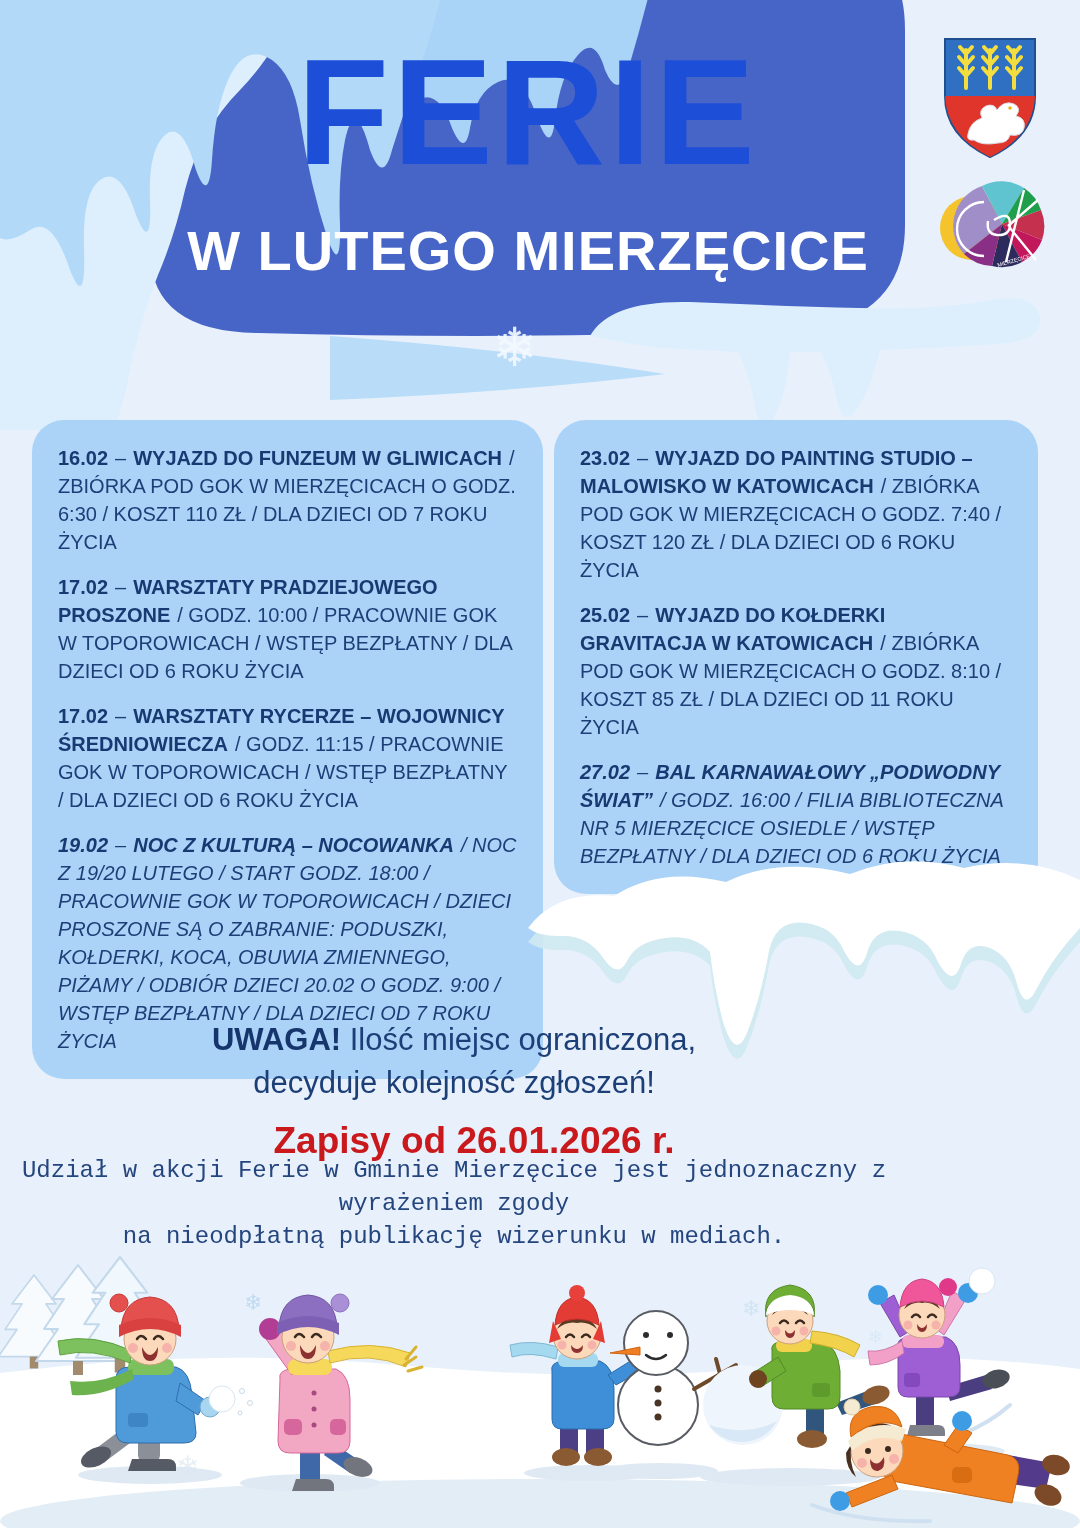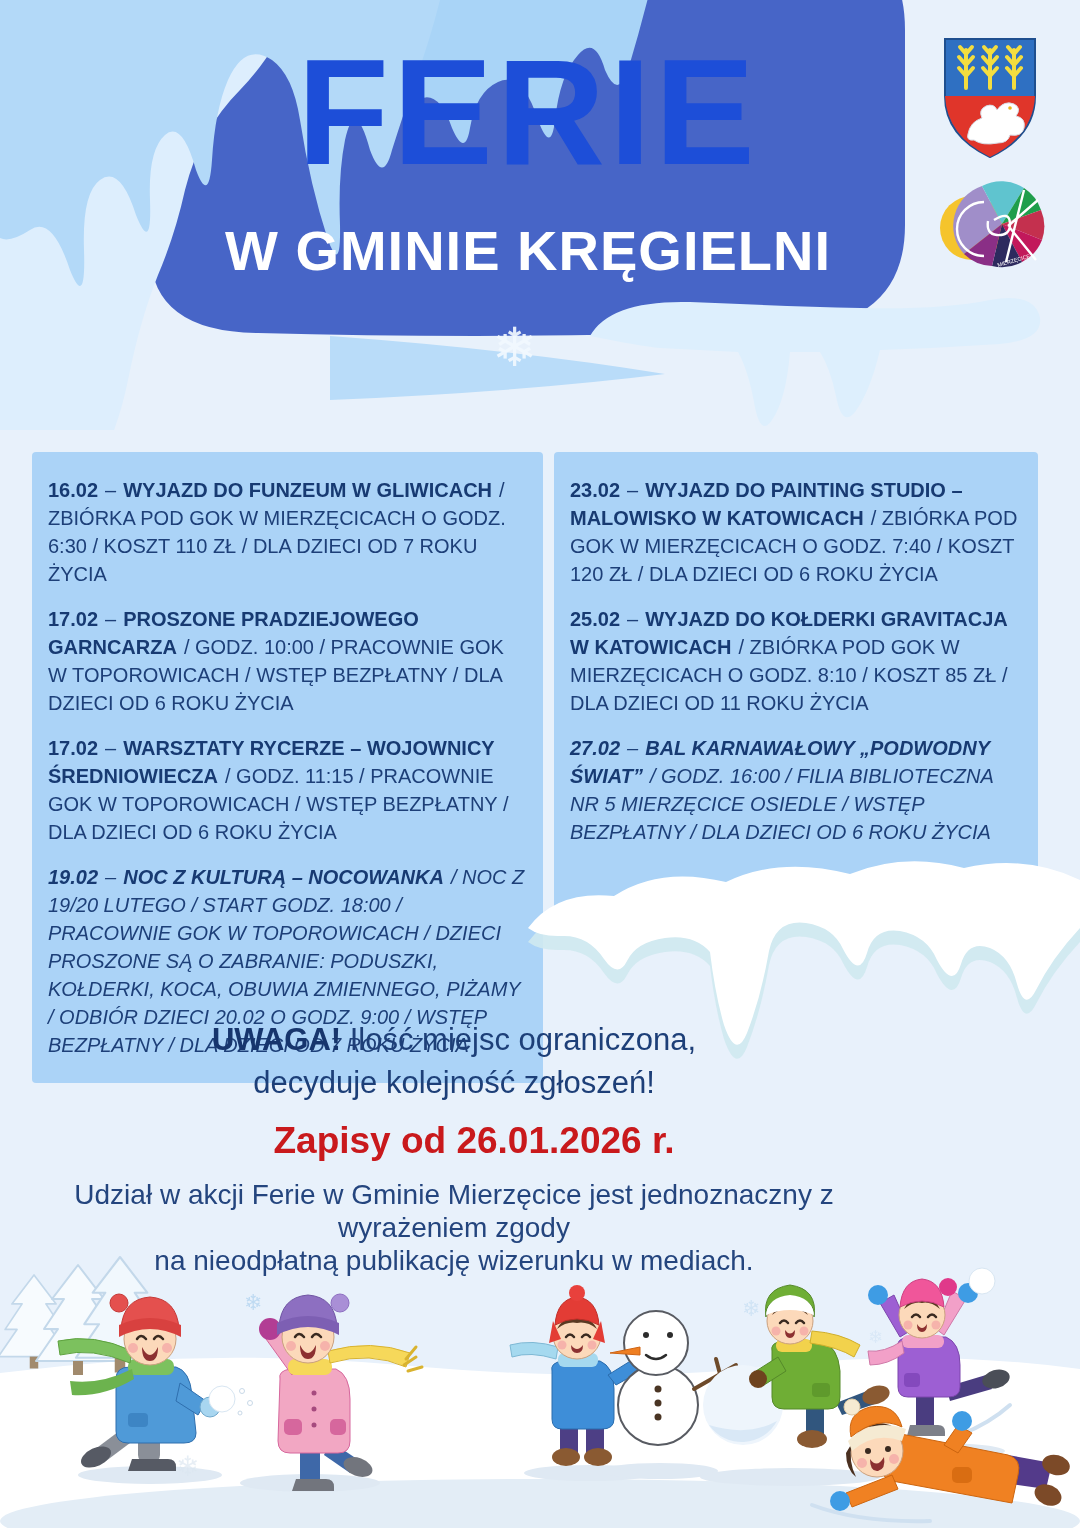--- a/index.html
+++ b/index.html
@@ -16,39 +16,39 @@
 
   
   .flake { color:#fff; opacity:.92; }
   #sf-title { left:492px; top:316px; font-size:54px; color:#f2f9ff; }
   #sf-1 { left:244px; top:1290px; font-size:22px; color:#bcd9f2; }
   #sf-2 { left:742px; top:1296px; font-size:22px; color:#cfe3f5; }
   #sf-3 { left:868px; top:1326px; font-size:18px; color:#d9e8f7; }
   #sf-4 { left:176px; top:1450px; font-size:28px; color:#dbe6f0; opacity:.65; }
 
   
-  .panel { background:#abd3f7; border-radius:4px; padding:24px 16px; color:#1d3f78;margin-top:32px; }
+  .panel { background:#abd3f7; border-radius:32px; padding:24px 26px; color:#1d3f78; }
   #panel-left  { left:32px;  top:420px; width:511px; min-height:577px; }
   #panel-right { left:554px; top:420px; width:484px; min-height:460px; }
   .event { font-size:20px; line-height:28px; margin-bottom:17px; }
   .event:last-child { margin-bottom:0;font-style:italic; }
   .ev-date, .ev-title { font-weight:bold; color:#173a72; }
   .ev-dash { margin:0 7px; color:#1d3f78; }
   .ev-details { margin-left:7px; }
 
   
   #snow-overlay { left:528px; top:832px; }
 
   
   .center { left:0; width:908px; text-align:center; }
   #notice { top:1018px; font-size:31px; line-height:43px; color:#1d3f78; }
   #notice b { color:#16356d; }
   #signup-date { top:1120px; font-size:37px; font-weight:bold; color:#c9191c;margin-left:20px; }
   #signup-phone { top:1162px; font-size:34px; font-weight:bold; color:#17386f; }
-  #disclaimer { top:1178px; font-size:28px; line-height:33px; color:#24457e; }
+  #disclaimer { top:1154px; font-size:24px; line-height:33px; color:#24457e;font-family:Liberation Mono, monospace; }
 
   #scene-svg { left:0; top:1255px; }
   #coa-svg { left:944px; top:38px; }
   #cek-svg { left:936px; top:168px; }
 </style>
 </head>
 <body>
 
 <div id="poster">
 
@@ -93,29 +93,29 @@
     </g>
     <g stroke="#ffffff" stroke-width="2.4" fill="none">
       <path d="M48,34 A27,27 0 1 0 48,88"></path>
       <path d="M58,52 q16,-10 16,4 q0,12 -13,11 q-11,-1 -9,-14"></path>
       <path d="M88,22 L70,94 M72,58 L102,32 M74,60 L100,92"></path>
     </g>
     <text x="62" y="99" font-size="5.5" fill="#ffffff" transform="rotate(-16 62 99)">MIERZĘCICE</text>
   </svg>
 
   <div id="title1" class="abs">FERIE</div>
-  <div id="title2" class="abs">W GMINIE KRĘGIELNI</div>
+  <div id="title2" class="abs">W LUTEGO MIERZĘCICE</div>
   <span id="sf-title" class="abs flake">❄</span>
 
   <div id="panel-left" class="abs panel">
     <p class="event">
       <b class="ev-date">16.02</b><span class="ev-dash">–</span><b class="ev-title">WYJAZD DO FUNZEUM W GLIWICACH</b><span class="ev-details">/ ZBIÓRKA POD GOK W MIERZĘCICACH O GODZ. 6:30 / KOSZT 110 ZŁ / DLA DZIECI OD 7 ROKU ŻYCIA</span>
     </p>
     <p class="event">
-      <b class="ev-date">17.02</b><span class="ev-dash">–</span><b class="ev-title">PROSZONE PRADZIEJOWEGO GARNCARZA</b><span class="ev-details">/ GODZ. 10:00 / PRACOWNIE GOK W TOPOROWICACH / WSTĘP BEZPŁATNY / DLA DZIECI OD 6 ROKU ŻYCIA</span>
+      <b class="ev-date">17.02</b><span class="ev-dash">–</span><b class="ev-title">WARSZTATY PRADZIEJOWEGO PROSZONE</b><span class="ev-details">/ GODZ. 10:00 / PRACOWNIE GOK W TOPOROWICACH / WSTĘP BEZPŁATNY / DLA DZIECI OD 6 ROKU ŻYCIA</span>
     </p>
     <p class="event">
       <b class="ev-date">17.02</b><span class="ev-dash">–</span><b class="ev-title">WARSZTATY RYCERZE – WOJOWNICY ŚREDNIOWIECZA</b><span class="ev-details">/ GODZ. 11:15 / PRACOWNIE GOK W TOPOROWICACH / WSTĘP BEZPŁATNY / DLA DZIECI OD 6 ROKU ŻYCIA</span>
     </p>
     <p class="event">
       <b class="ev-date">19.02</b><span class="ev-dash">–</span><b class="ev-title">NOC Z KULTURĄ – NOCOWANKA</b><span class="ev-details">/ NOC Z 19/20 LUTEGO / START GODZ. 18:00 / PRACOWNIE GOK W TOPOROWICACH / DZIECI PROSZONE SĄ O ZABRANIE: PODUSZKI, KOŁDERKI, KOCA, OBUWIA ZMIENNEGO, PIŻAMY / ODBIÓR DZIECI 20.02 O GODZ. 9:00 / WSTĘP BEZPŁATNY / DLA DZIECI OD 7 ROKU ŻYCIA</span>
     </p>
   </div>
 
   <div id="panel-right" class="abs panel">

